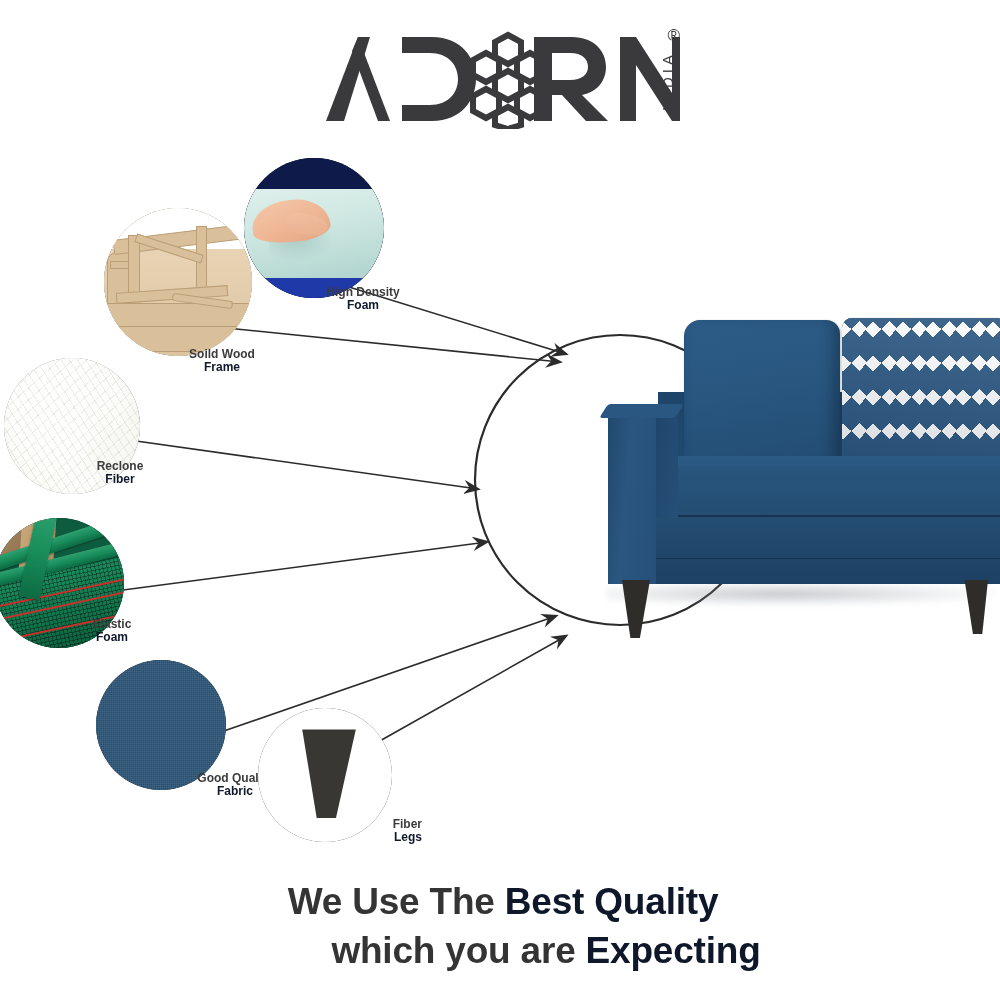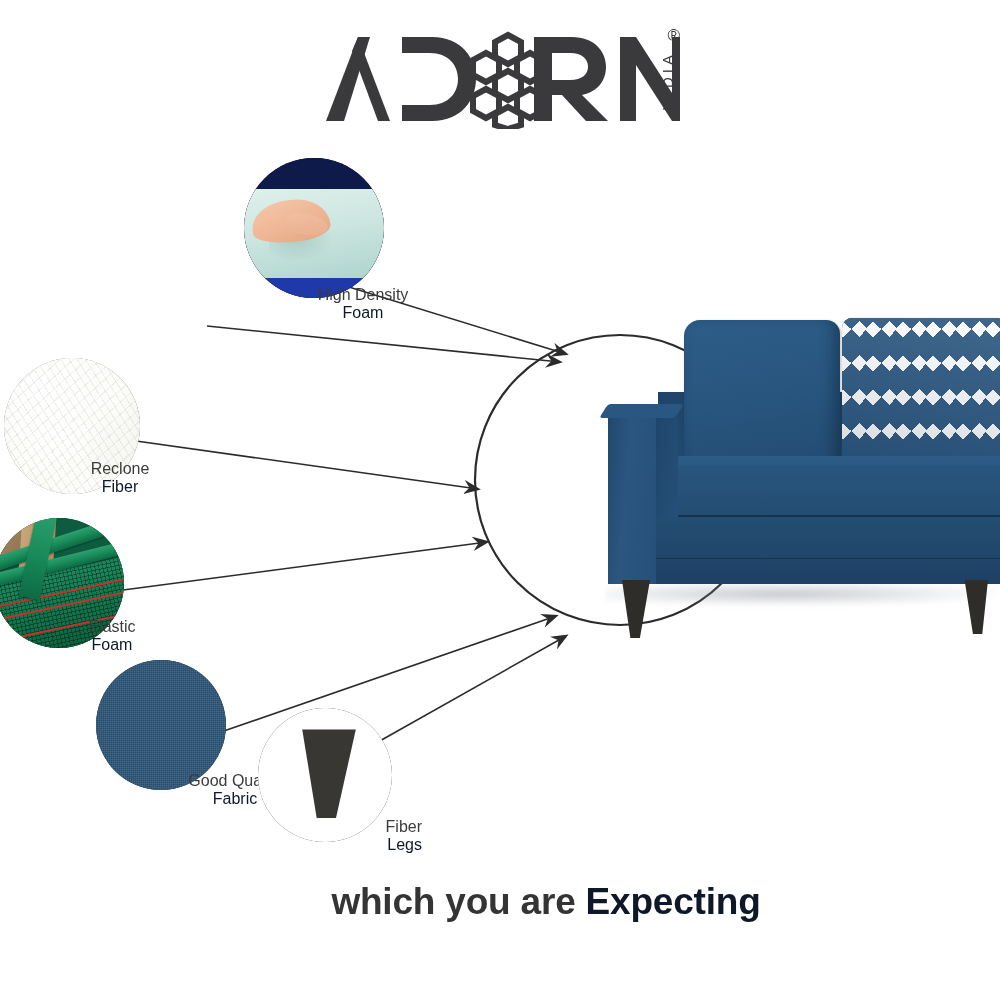--- a/index.html
+++ b/index.html
@@ -83,22 +83,22 @@
     left: 0;
     top: 0;
   }
   .circ.thick { box-shadow: 0 0 0 4px #15110f inset; }
   .circ.thin  { box-shadow: 0 0 0 2px #1b1b1b inset; }
 
   .lbl {
     position: absolute;
     white-space: nowrap;
     line-height: 1.12;
-    font-weight: normal;
-    font-size: 16px;
+    font-weight: bold;
+    font-size: 12px;
   }
   .lbl .l1 { color: #3b3b3b; display: block; }
   .lbl .l2 { display: block; }
   .lbl.ctr { text-align: center; }
   .lbl.rt  { text-align: right; }
 
   
   .art-wood {
     width: 100%; height: 100%;
     background:
@@ -404,20 +404,40 @@
       <path d="M129,440 L478,489"></path>
 
       <path d="M108,592 L487,542"></path>
 
       <path d="M218,733 L556,616"></path>
 
       <path d="M378,742 L566,636"></path>
     </g>
   </svg>
 
+  <div class="feature" style="left:104px; top:208px; width:148px; height:148px;">
+    <div class="circ thick" style="width:148px;height:148px;">
+      <div class="art-wood">
+        <i class="w-armL"></i>
+        <i class="w-stripe"></i>
+        <i class="w-top"></i>
+        <i class="w-postL"></i>
+        <i class="w-postR"></i>
+        <i class="w-diag"></i>
+        <i class="w-midrail"></i>
+        <i class="w-base"></i>
+        <i class="w-base2"></i>
+        <i class="w-string"></i>
+      </div>
+    </div>
+    <div class="lbl ctr" style="left:58px; top:140px; width:120px;">
+      <span class="l1">Soild Wood</span>
+      <span class="l2 hl">Frame</span>
+    </div>
+  </div>
 
   <div class="feature" style="left:244px; top:158px; width:140px; height:140px;">
     <div class="circ thick" style="width:140px;height:140px;">
       <div class="art-foam">
         <div class="f-slab"></div>
         <div class="f-dimple"></div>
         <div class="f-hand"></div>
         <div class="f-finger"></div>
         <div class="f-bottom"></div>
       </div>
@@ -496,18 +516,21 @@
     <div class="sofa-part sofa-seat-line"></div>
     <div class="sofa-part sofa-skirtline"></div>
     <div class="sofa-part sofa-arm-inner"></div>
     <div class="sofa-part sofa-arm"></div>
     <div class="sofa-part sofa-arm-top"></div>
     <div class="sofa-part sofa-legL"></div>
     <div class="sofa-part sofa-legR"></div>
   </div>
 
   <div id="tagline">
+    <div class="tag-row r1">
+      <span>We Use The </span><span class="hl">Best Quality</span>
+    </div>
     <div class="tag-row r2">
       <span>which you are </span><span class="hl">Expecting</span>
     </div>
   </div>
 
 </div>
 
 </body></html>

